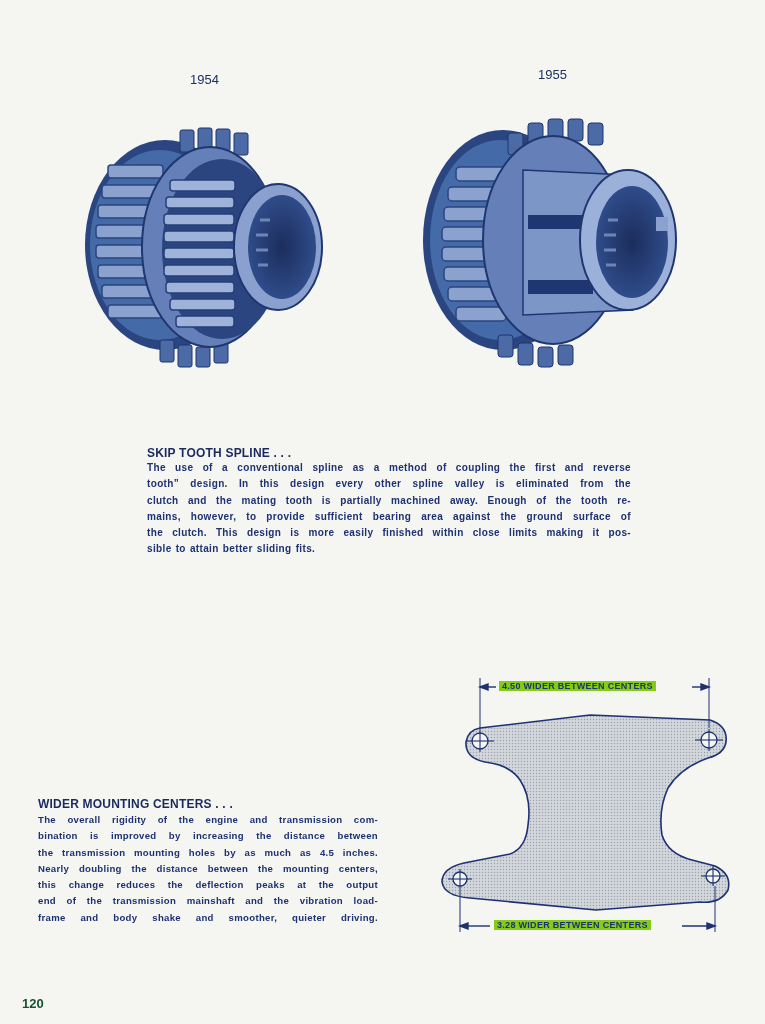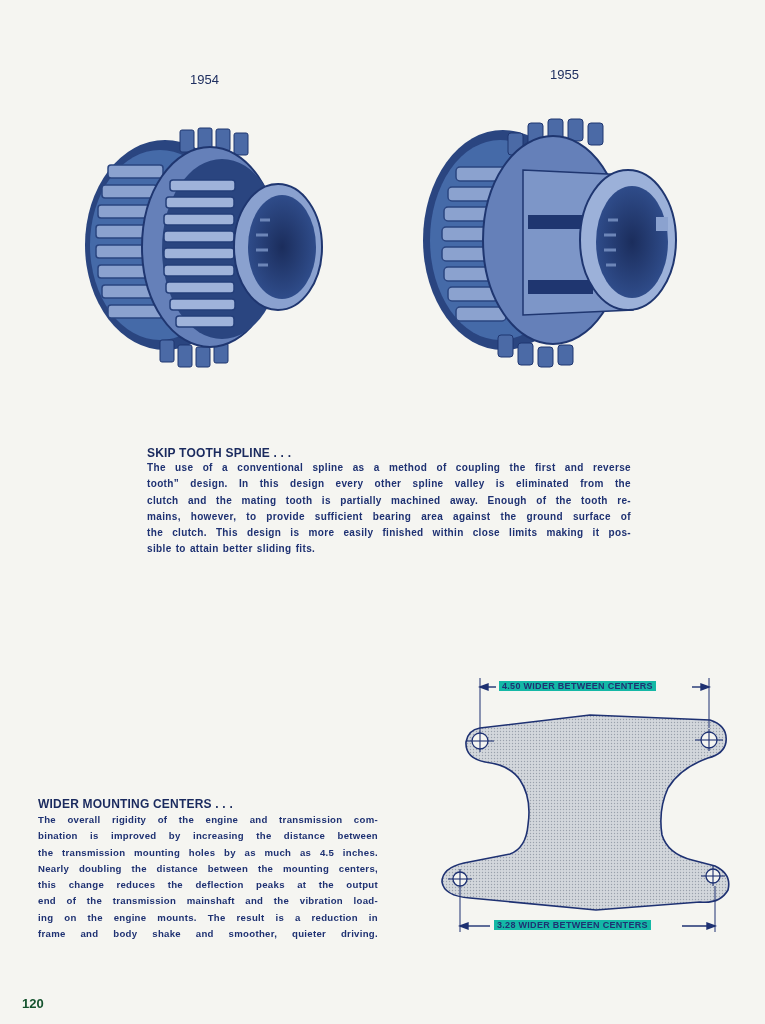--- a/index.html
+++ b/index.html
@@ -21,21 +21,21 @@
   .para {
     position: absolute; font-weight: bold; font-size: 10px; line-height: 16.3px;
     font-family: "Liberation Sans", sans-serif; color: #1e3172;
     text-align: justify; letter-spacing: 0.35px; word-spacing: 1px;
   }
   .para span { display: block; text-align: justify; text-align-last: justify; white-space: nowrap; }
   .para span.last { text-align-last: left; }
   .dim-label {
     position: absolute; font-weight: bold; font-size: 9px;
     font-family: "Liberation Sans", sans-serif; color: #1e3172; letter-spacing: 0.3px;
-    background: #14b8a6; padding: 0 3px;
+    background: #84cc16; padding: 0 3px;
   }
   .page-num {
     position: absolute; left: 22px; top: 996px; font-weight: bold; font-size: 13px;
     font-family: "Liberation Sans", sans-serif; color: #14532d;
   }
 </style>
 </head>
 <body>
 
 <div class="year" style="left:190px; top:72px;">1954</div>
@@ -95,21 +95,21 @@
   <ellipse cx="198" cy="122" rx="44" ry="63" fill="#8aa1cf" stroke="#1f3670" stroke-width="2"></ellipse>
   <ellipse cx="202" cy="122" rx="34" ry="52" fill="url(#hole1)"></ellipse>
   <g stroke="#6d86b8" stroke-width="3">
     <line x1="180" y1="95" x2="190" y2="95"></line>
     <line x1="176" y1="110" x2="188" y2="110"></line>
     <line x1="176" y1="125" x2="188" y2="125"></line>
     <line x1="178" y1="140" x2="188" y2="140"></line>
   </g>
 </svg>
 
-<div class="year" style="left:538px; top:67px;margin-left:12px;">1955</div>
+<div class="year" style="left:538px; top:67px;">1955</div>
 <svg class="gear" style="left:418px; top:115px;" width="265" height="258" viewBox="0 0 265 258">
   <defs>
     <radialGradient id="hole2" cx="0.5" cy="0.5" r="0.5">
       <stop offset="0" stop-color="#1b2d5c"></stop>
       <stop offset="1" stop-color="#2f4c8a"></stop>
     </radialGradient>
   </defs>
   <ellipse cx="85" cy="125" rx="80" ry="110" fill="#2a4580"></ellipse>
   <ellipse cx="82" cy="125" rx="70" ry="100" fill="#456aa8"></ellipse>
   <g fill="#8ba2cf" stroke="#2a4580" stroke-width="1.5">
@@ -161,21 +161,20 @@
 </div>
 
 <div class="heading" style="left:38px; top:797px;">WIDER MOUNTING CENTERS . . .</div>
 <div class="para" style="left:38px; top:812px; width:340px; font-size:9.6px; letter-spacing:0.3px;">
   <span>The overall rigidity of the engine and transmission com-</span>
   <span>bination is improved by increasing the distance between</span>
   <span>the transmission mounting holes by as much as 4.5 inches.</span>
   <span>Nearly doubling the distance between the mounting centers,</span>
   <span>this change reduces the deflection peaks at the output</span>
   <span>end of the transmission mainshaft and the vibration load-</span>
-  <span>ing on the engine mounts. The result is a reduction in</span>
   <span>frame and body shake and smoother, quieter driving.</span>
 </div>
 
 <svg style="position:absolute; left:430px; top:670px;" width="320" height="270" viewBox="0 0 320 270">
   <defs>
     <pattern id="dots" width="3" height="3" patternUnits="userSpaceOnUse">
       <rect width="3" height="3" fill="#d3d7dc"></rect>
       <circle cx="1.5" cy="1.5" r="0.7" fill="#9aa1ac"></circle>
     </pattern>
   </defs>

